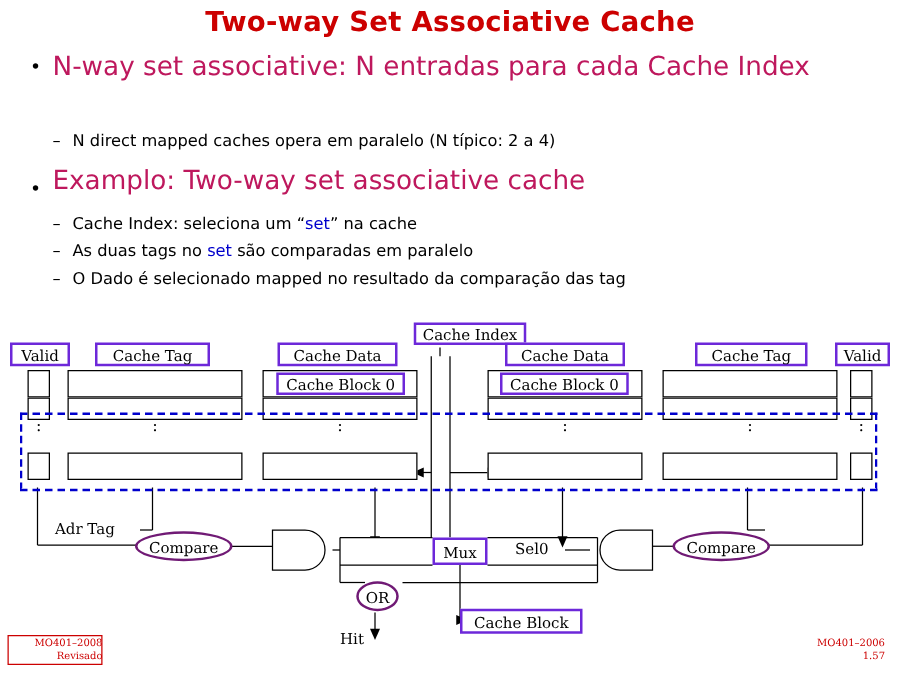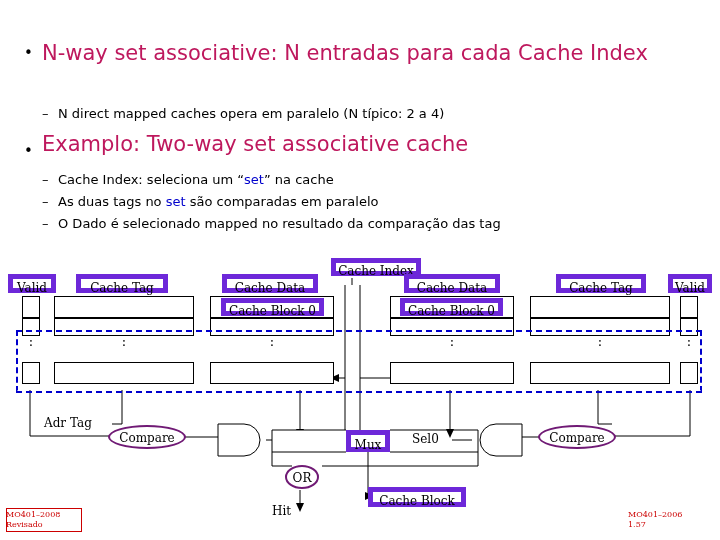--- a/index.html
+++ b/index.html
@@ -10,34 +10,35 @@
 
   .b1{position:absolute;font-size:21px;color:#be185d;}
   .bullet-dot{position:absolute;font-size:15px;color:#000;}
   .b2{position:absolute;font-size:13px;color:#000;}
   .dash{position:absolute;font-size:13px;color:#000;}
   .blue{color:#0000cc;}
 
   
   .box{position:absolute;border:1px solid #000;background:#fff;box-sizing:border-box;}
   .lbl{position:absolute;font-family:"DejaVu Serif",serif;font-size:12px;color:#000;background:#fff;white-space:nowrap;}
-  .lblbox{position:absolute;font-family:"DejaVu Serif",serif;font-size:12px;color:#000;border:5px solid #6d28d9;background:#fff;white-space:nowrap;text-align:center;box-sizing:border-box;}
+  .lblbox{position:absolute;font-family:"DejaVu Serif",serif;font-size:12px;color:#000;border:2px solid #6d28d9;background:#fff;white-space:nowrap;text-align:center;box-sizing:border-box;}
   .dots{position:absolute;font-family:"DejaVu Serif",serif;font-size:13px;color:#000;line-height:4px;text-align:center;}
   .dashbox{position:absolute;border:2px dashed #0000cc;box-sizing:border-box;}
   .dashline{position:absolute;border-top:2px dashed #0000cc;}
   .ellipse{position:absolute;border:2px solid #701a75;border-radius:50%;background:#fff;font-family:"DejaVu Serif",serif;font-size:12px;text-align:center;box-sizing:border-box;}
-  .footer{position:absolute;font-family:"DejaVu Serif",serif;font-size:8px;color:#cc0000;text-align:left;line-height:10px;}
+  .footer{position:absolute;font-family:"DejaVu Serif",serif;font-size:8px;color:#cc0000;text-align:right;line-height:10px;}
   .fbox{position:absolute;border:1px solid #cc0000;box-sizing:border-box;}
   svg{position:absolute;left:0;top:0;overflow:visible;}
 </style>
 </head>
 <body>
 
 <div class="slide">
 
+  <div class="title">Two-way Set Associative Cache</div>
 
   <div class="bullet-dot" style="left:24px;top:44px;">•</div>
   <div class="b1" style="left:42px;top:42px;width:660px;line-height:23px;">N-way set associative: N entradas para cada Cache Index</div>
 
   <div class="dash" style="left:42px;top:106px;">–</div>
   <div class="b2" style="left:58px;top:106px;">N direct mapped caches opera em paralelo (N típico: 2 a 4)</div>
 
   <div class="bullet-dot" style="left:24px;top:142px;">•</div>
   <div class="b1" style="left:42px;top:132px;">Examplo: Two-way set associative cache</div>
 

